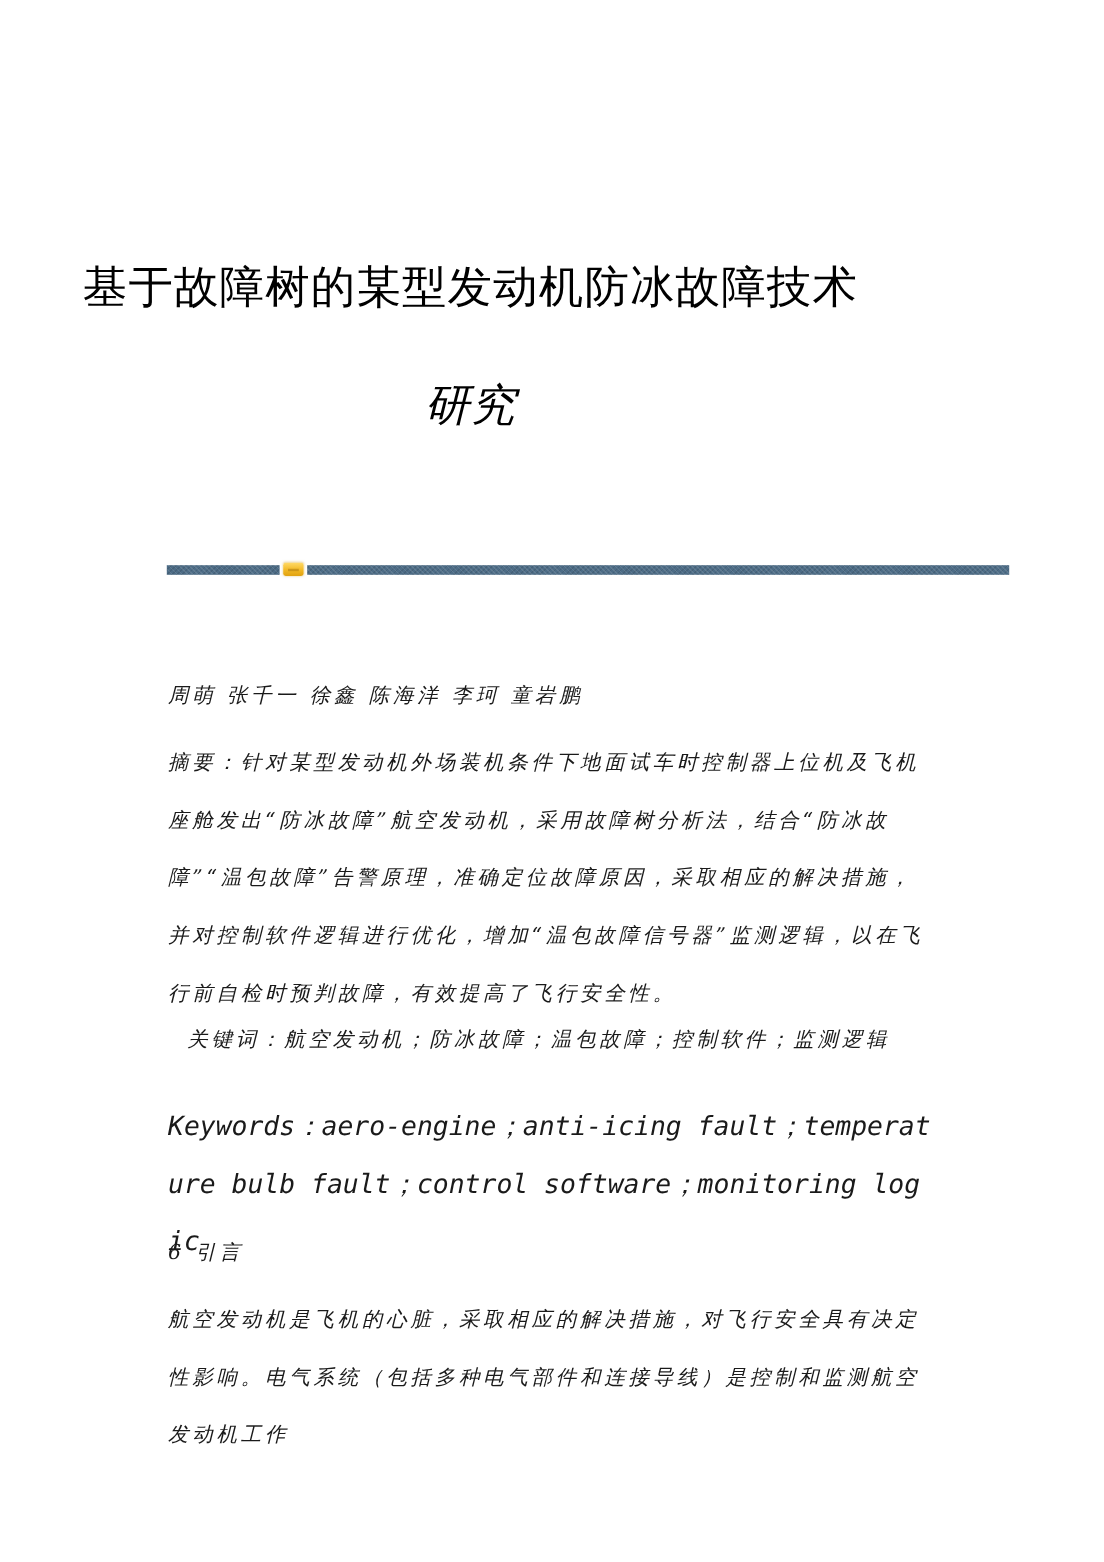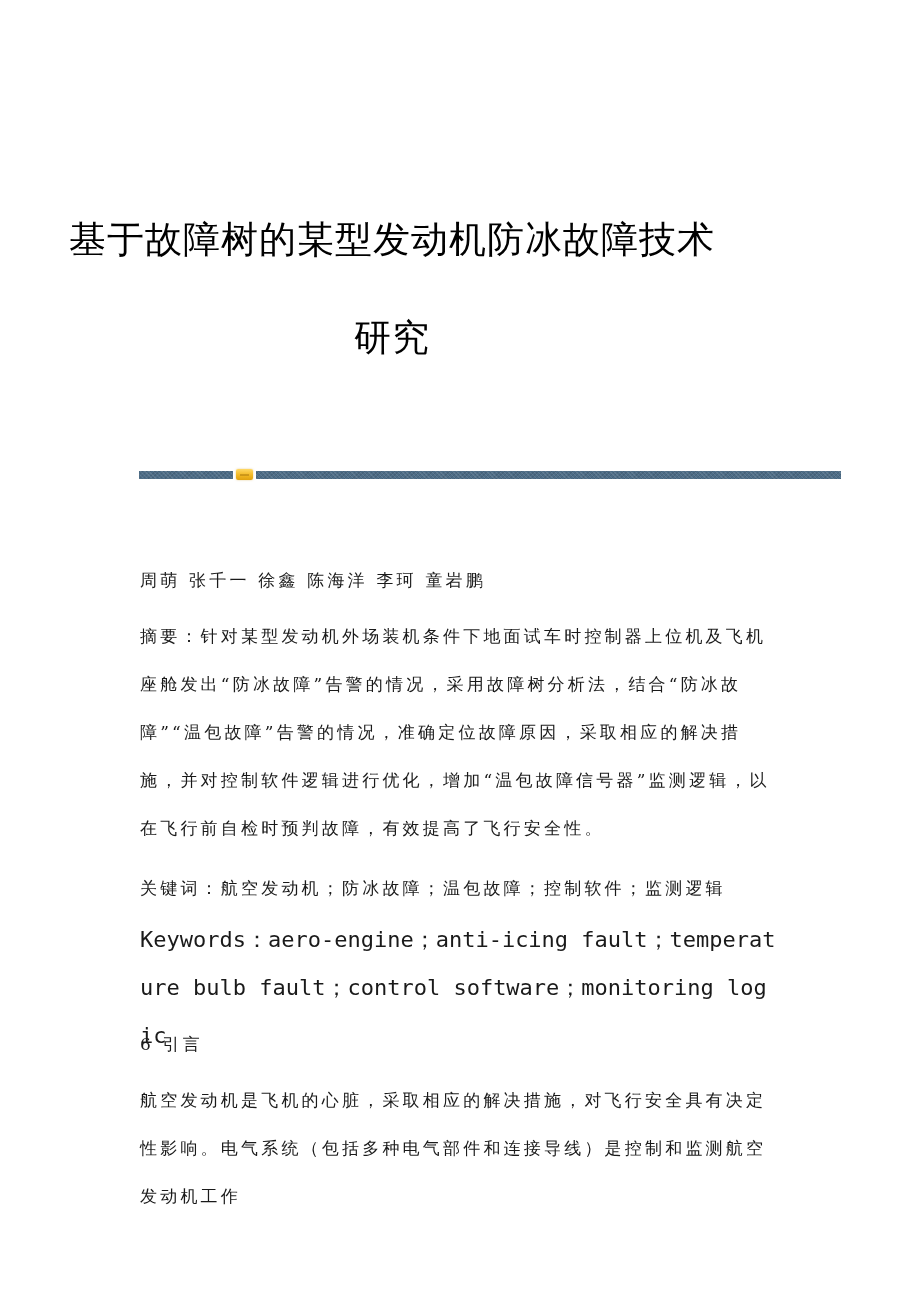--- a/index.html
+++ b/index.html
@@ -20,21 +20,21 @@
       left: 0;
       width: 784px;
       text-align: center;
       font-family: "DejaVu Sans", "Liberation Sans", sans-serif;
       font-size: 37px;
       line-height: 44px;
       color: #000000;
       letter-spacing: 1px;
     }
     .title-line-1 { top: 218px; }
-    .title-line-2 { top: 316px; }
+    .title-line-2 { top: 316px; font-style: italic; }
 
     .divider {
       position: absolute;
       top: 471px;
       height: 8px;
       background-color: #4d6c86;
       background-image:
         repeating-linear-gradient(45deg, rgba(255,255,255,0.10) 0 1px, transparent 1px 3px),
         repeating-linear-gradient(-45deg, rgba(0,0,0,0.10) 0 1px, transparent 1px 3px);
     }
@@ -60,48 +60,49 @@
 
     .para {
       position: absolute;
       left: 140px;
       width: 640px;
       font-size: 17px;
       line-height: 48px;
       color: #1a1a1a;
       letter-spacing: 3.2px;
       word-break: break-all;
+      font-style: italic;
     }
     .para.mono {
       font-family: "DejaVu Sans Mono", "Liberation Mono", monospace;
       letter-spacing: 0;
       font-size: 22px;
     }
     .authors   { top: 556px; }
     .abstract  { top: 612px; }
-    .keywords-cn { top: 864px; }
+    .keywords-cn { top: 843px; margin-left: 16px; }
     .keywords-en { top: 916px; }
     .section-heading { top: 1020px; }
     .intro { top: 1076px; }
   </style>
 </head>
 <body>
 
 <div class="title title-line-1">基于故障树的某型发动机防冰故障技术</div>
 <div class="title title-line-2">研究</div>
 
 <div>
   <div class="divider divider-left"></div>
   <div class="ornament"></div>
   <div class="divider divider-right"></div>
 </div>
 
 <div class="para authors">周萌 张千一 徐鑫 陈海洋 李珂 童岩鹏</div>
 
-<div class="para abstract">摘要：针对某型发动机外场装机条件下地面试车时控制器上位机及飞机座舱发出“防冰故障”告警的情况，采用故障树分析法，结合“防冰故障”“温包故障”告警的情况，准确定位故障原因，采取相应的解决措施，并对控制软件逻辑进行优化，增加“温包故障信号器”监测逻辑，以在飞行前自检时预判故障，有效提高了飞行安全性。</div>
+<div class="para abstract">摘要：针对某型发动机外场装机条件下地面试车时控制器上位机及飞机座舱发出“防冰故障”航空发动机，采用故障树分析法，结合“防冰故障”“温包故障”告警原理，准确定位故障原因，采取相应的解决措施，并对控制软件逻辑进行优化，增加“温包故障信号器”监测逻辑，以在飞行前自检时预判故障，有效提高了飞行安全性。</div>
 
 <div class="para keywords-cn">关键词：航空发动机；防冰故障；温包故障；控制软件；监测逻辑</div>
 
 <div class="para mono keywords-en">Keywords：aero-engine；anti-icing fault；temperature bulb fault；control software；monitoring logic</div>
 
 <div class="para section-heading">6 引言</div>
 
 <div class="para intro">航空发动机是飞机的心脏，采取相应的解决措施，对飞行安全具有决定性影响。电气系统（包括多种电气部件和连接导线）是控制和监测航空发动机工作</div>
 
 </body></html>

